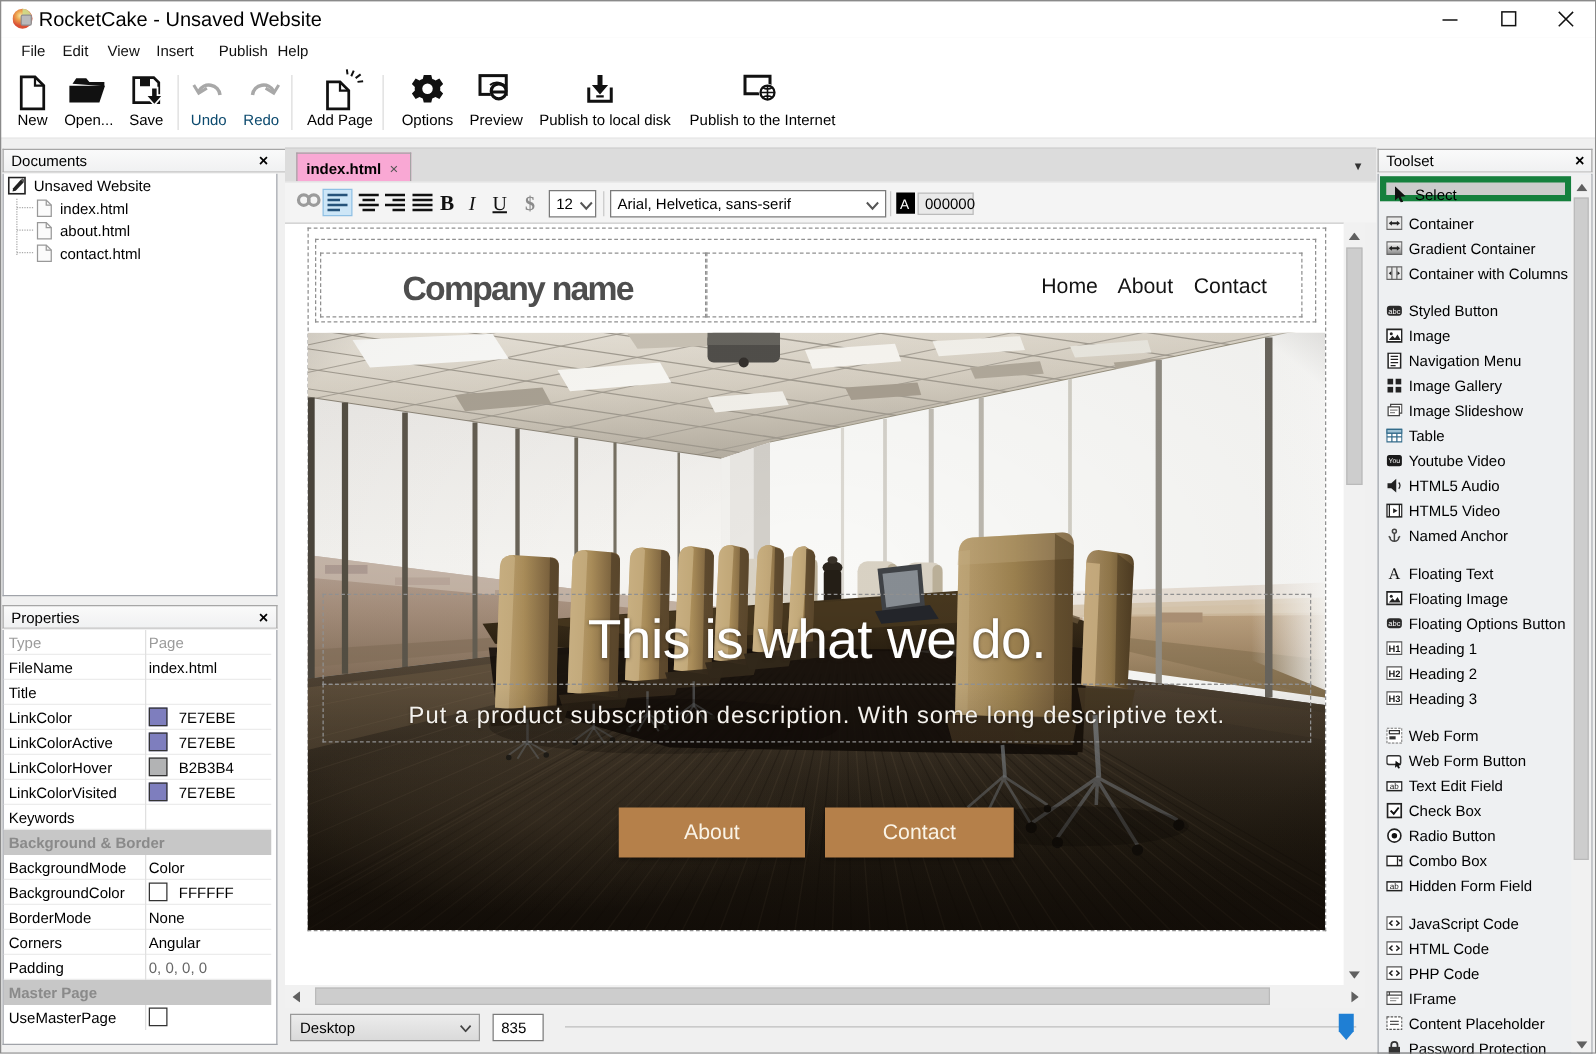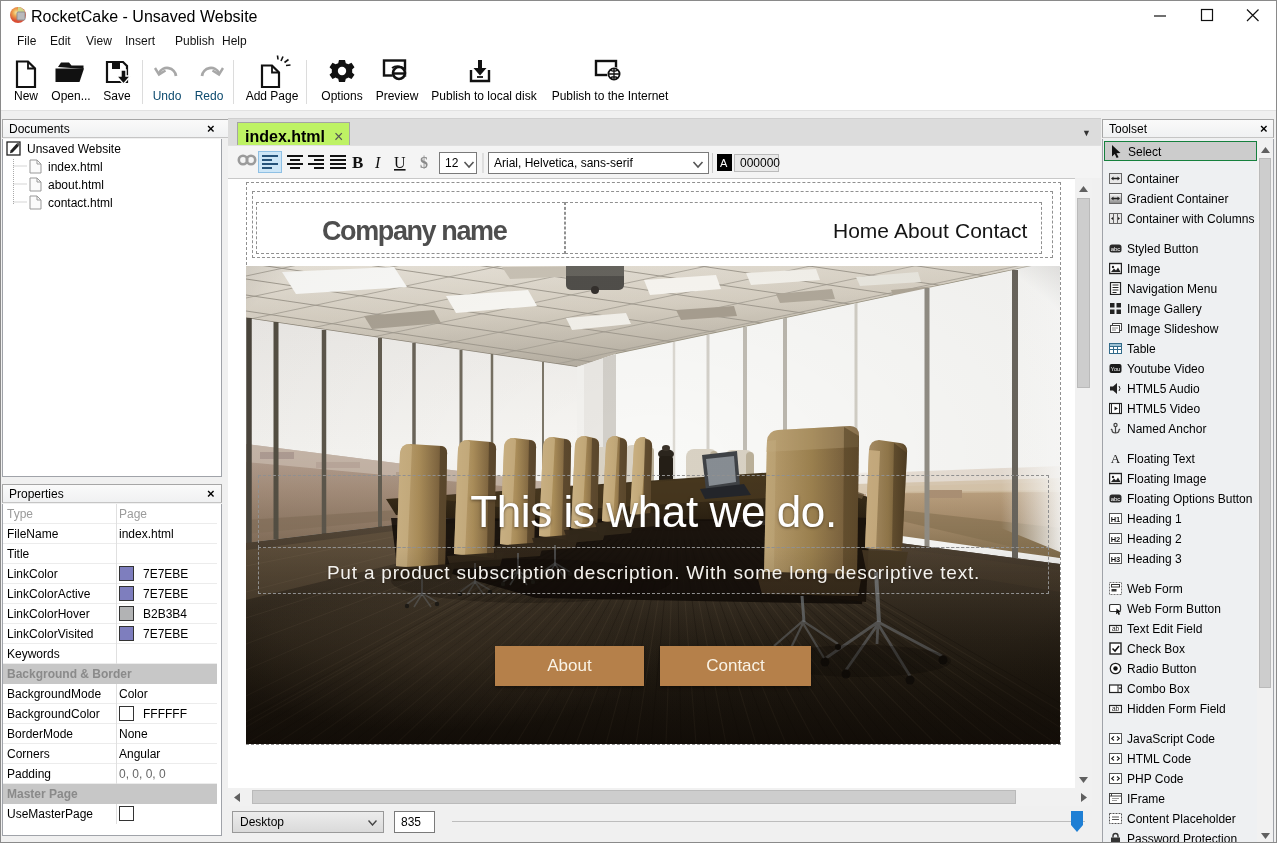--- a/index.html
+++ b/index.html
@@ -22,27 +22,27 @@
 
 .prow{position:absolute;left:3px;width:214px;height:20px;border-bottom:1px solid #ececec;font-size:12px}
 .pcell1{position:absolute;left:4px;top:3px}
 .pcell2{position:absolute;left:116px;top:3px}
 .pdiv{position:absolute;left:113px;top:0;width:1px;height:20px;background:#e0e0e0}
 .pband{position:absolute;left:3px;width:214px;height:20px;background:#c7c7c7;color:#8a8a8a;font-weight:bold;font-size:12px;padding:3px 0 0 4px}
 .swatch{position:absolute;left:116px;top:2px;width:15px;height:15px;border:1px solid #333}
 .swtext{position:absolute;left:140px;top:3px}
 
 #tabbar{left:228px;top:118px;width:873px;height:27px;background:#dcdcdc;border-top:1px solid #cfcfcf}
-#tab{position:absolute;left:237px;top:10px;width:113px;height:24px;background:#bef264;border:1px solid #a4a4a4;border-bottom:none;font-size:16px;font-weight:bold;padding:5px 0 0 7px}
+#tab{position:absolute;left:237px;top:10px;width:92px;height:24px;background:#f9a8d4;border:1px solid #a4a4a4;border-bottom:none;font-size:12px;font-weight:bold;padding:5px 0 0 7px}
 #fmtbar{left:228px;top:145px;width:873px;height:33px;background:#f4f4f4;border-top:1px solid #e0e0e0}
 #canvas{left:228px;top:178px;width:847px;height:610px;background:#fff;border-top:1px solid #c8c8c8}
 .dashed{position:absolute;border:1px dashed #909090}
 
 #companyname{position:absolute;left:256px;top:208px;width:309px;height:48px;font-size:27px;font-weight:bold;color:#4e4e4e;padding:8px 0 0 66px;letter-spacing:-1.4px}
-.navlink{position:absolute;top:219px;font-size:21px;color:#141414}
+.navlink{position:absolute;top:219px;font-size:17px;color:#141414}
 #hero-heading{position:absolute;left:258px;top:487px;width:791px;text-align:center;font-size:44px;letter-spacing:-0.4px;color:#fff;text-shadow:0 1px 3px rgba(40,30,20,.6)}
 #hero-sub{position:absolute;left:258px;top:562px;width:791px;text-align:center;font-size:19px;letter-spacing:0.8px;color:#f4f2ee;text-shadow:0 1px 2px rgba(40,30,20,.6)}
 .hbtn{position:absolute;top:646px;height:40px;background:#b5804a;color:#faf3e6;font-size:17px;text-align:center;padding-top:10px;box-shadow:0 2px 3px rgba(0,0,0,.35)}
 
 .sb-track{position:absolute;background:#f1f1f1}
 .sb-thumb{position:absolute;background:#cdcdcd;border:1px solid #bababa}
 
 .tool-row{position:absolute;left:1104px;width:156px;height:20px;font-size:12px;color:#000;white-space:nowrap}
 .tool-label{position:absolute;left:23px;top:3px}
 .tool-row svg{position:absolute;left:5px;top:3px}
@@ -685,21 +685,21 @@
   <symbol id="i-code" viewBox="0 0 13 13">
         <rect x="0.5" y="1.5" width="12" height="10" fill="#fff" stroke="#555"></rect>
         <path d="M5 4.5 l-2.3 2 2.3 2 M8 4.5 l2.3 2 -2.3 2" fill="none" stroke="#222" stroke-width="1.1"></path>
       </symbol>
   <symbol id="i-field" viewBox="0 0 13 13">
         <rect x="0.5" y="3.5" width="12" height="7" fill="#fff" stroke="#222" stroke-width="1.2"></rect>
         <text x="6.5" y="9" font-size="6.5" fill="#111" text-anchor="middle" font-family="Liberation Sans">ab</text>
       </symbol>
  </defs>
 </svg>
-<div class="tool-row" style="top:141px;height:20px;background:#ccc;border:1px solid #15803d;width:153px">
+<div class="tool-row" style="top:141px;height:20px;background:#ccc;border:5px solid #15803d;width:153px">
     <svg width="13" height="13" viewBox="0 0 13 13">
       <path d="M2 0 L10.5 8 L6.5 8.3 L8.6 12.3 L6.6 13 L4.8 8.9 L2 11.4 Z" fill="#111"></path>
     </svg>
     <span class="tool-label">Select</span>
   </div>
 <div class="tool-row" style="top:169px">
     <svg width="13" height="13">
       <use href="#i-cont"></use>
     </svg>
     <span class="tool-label">Container</span>

